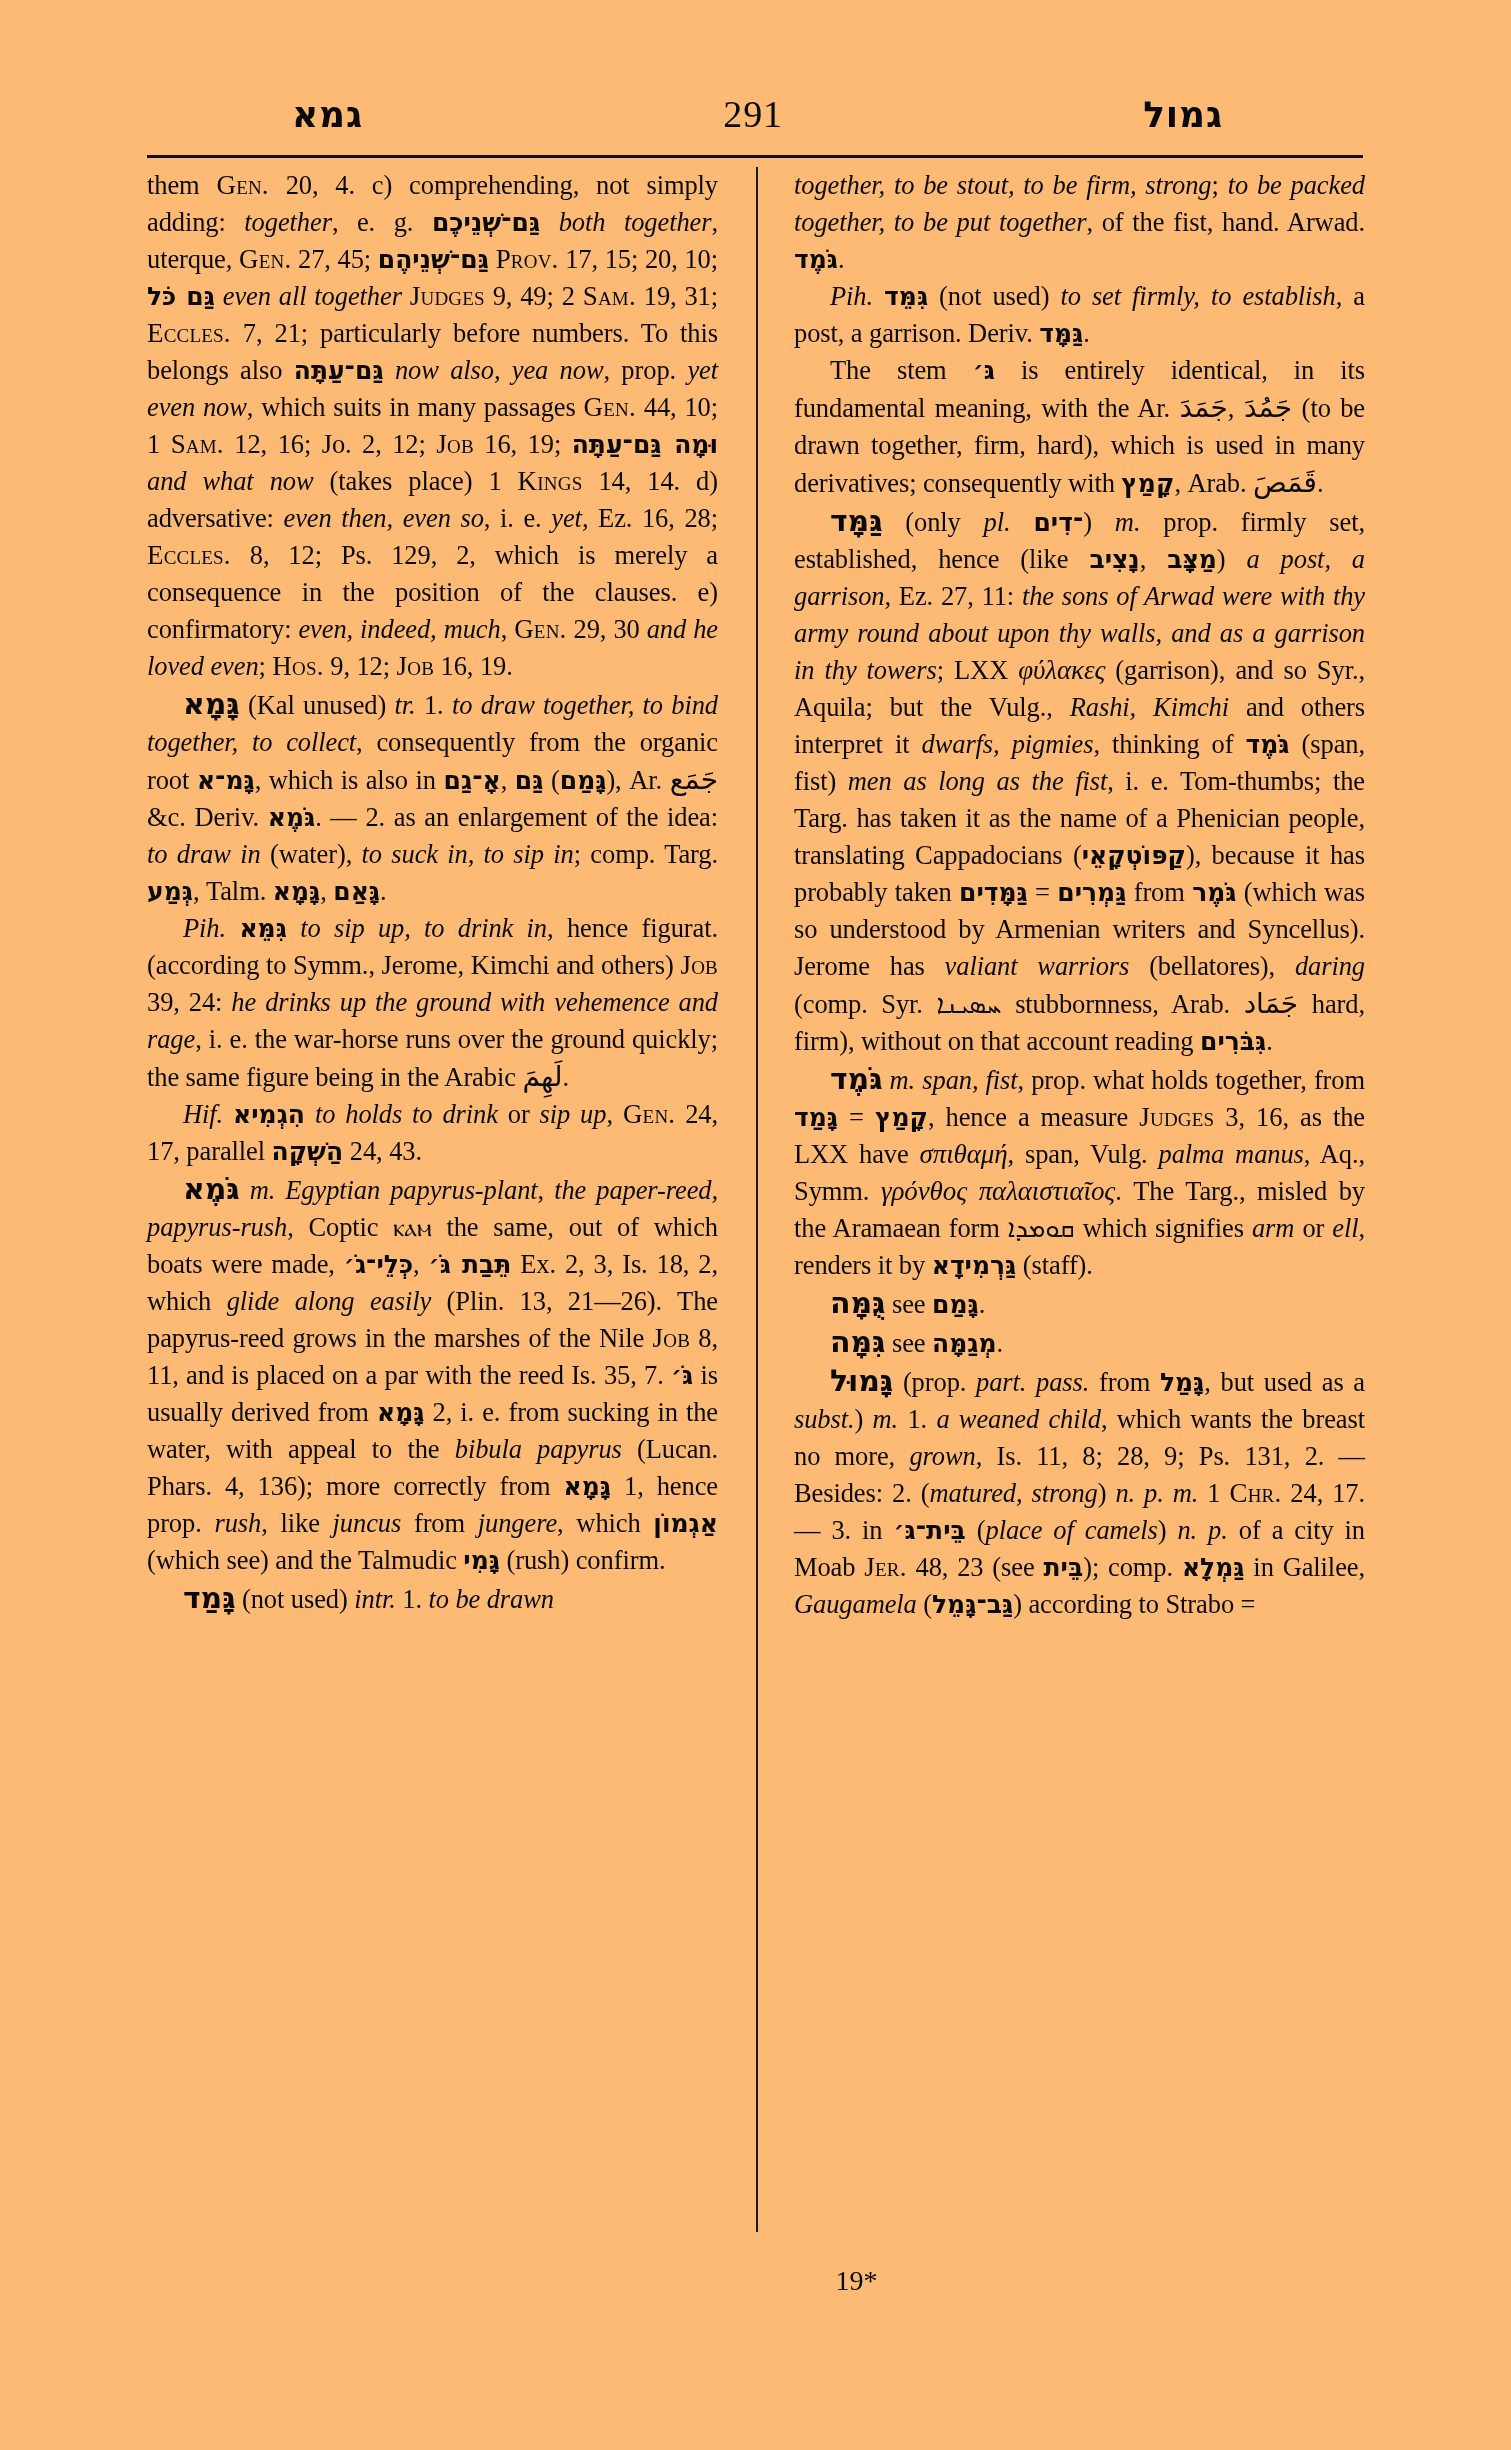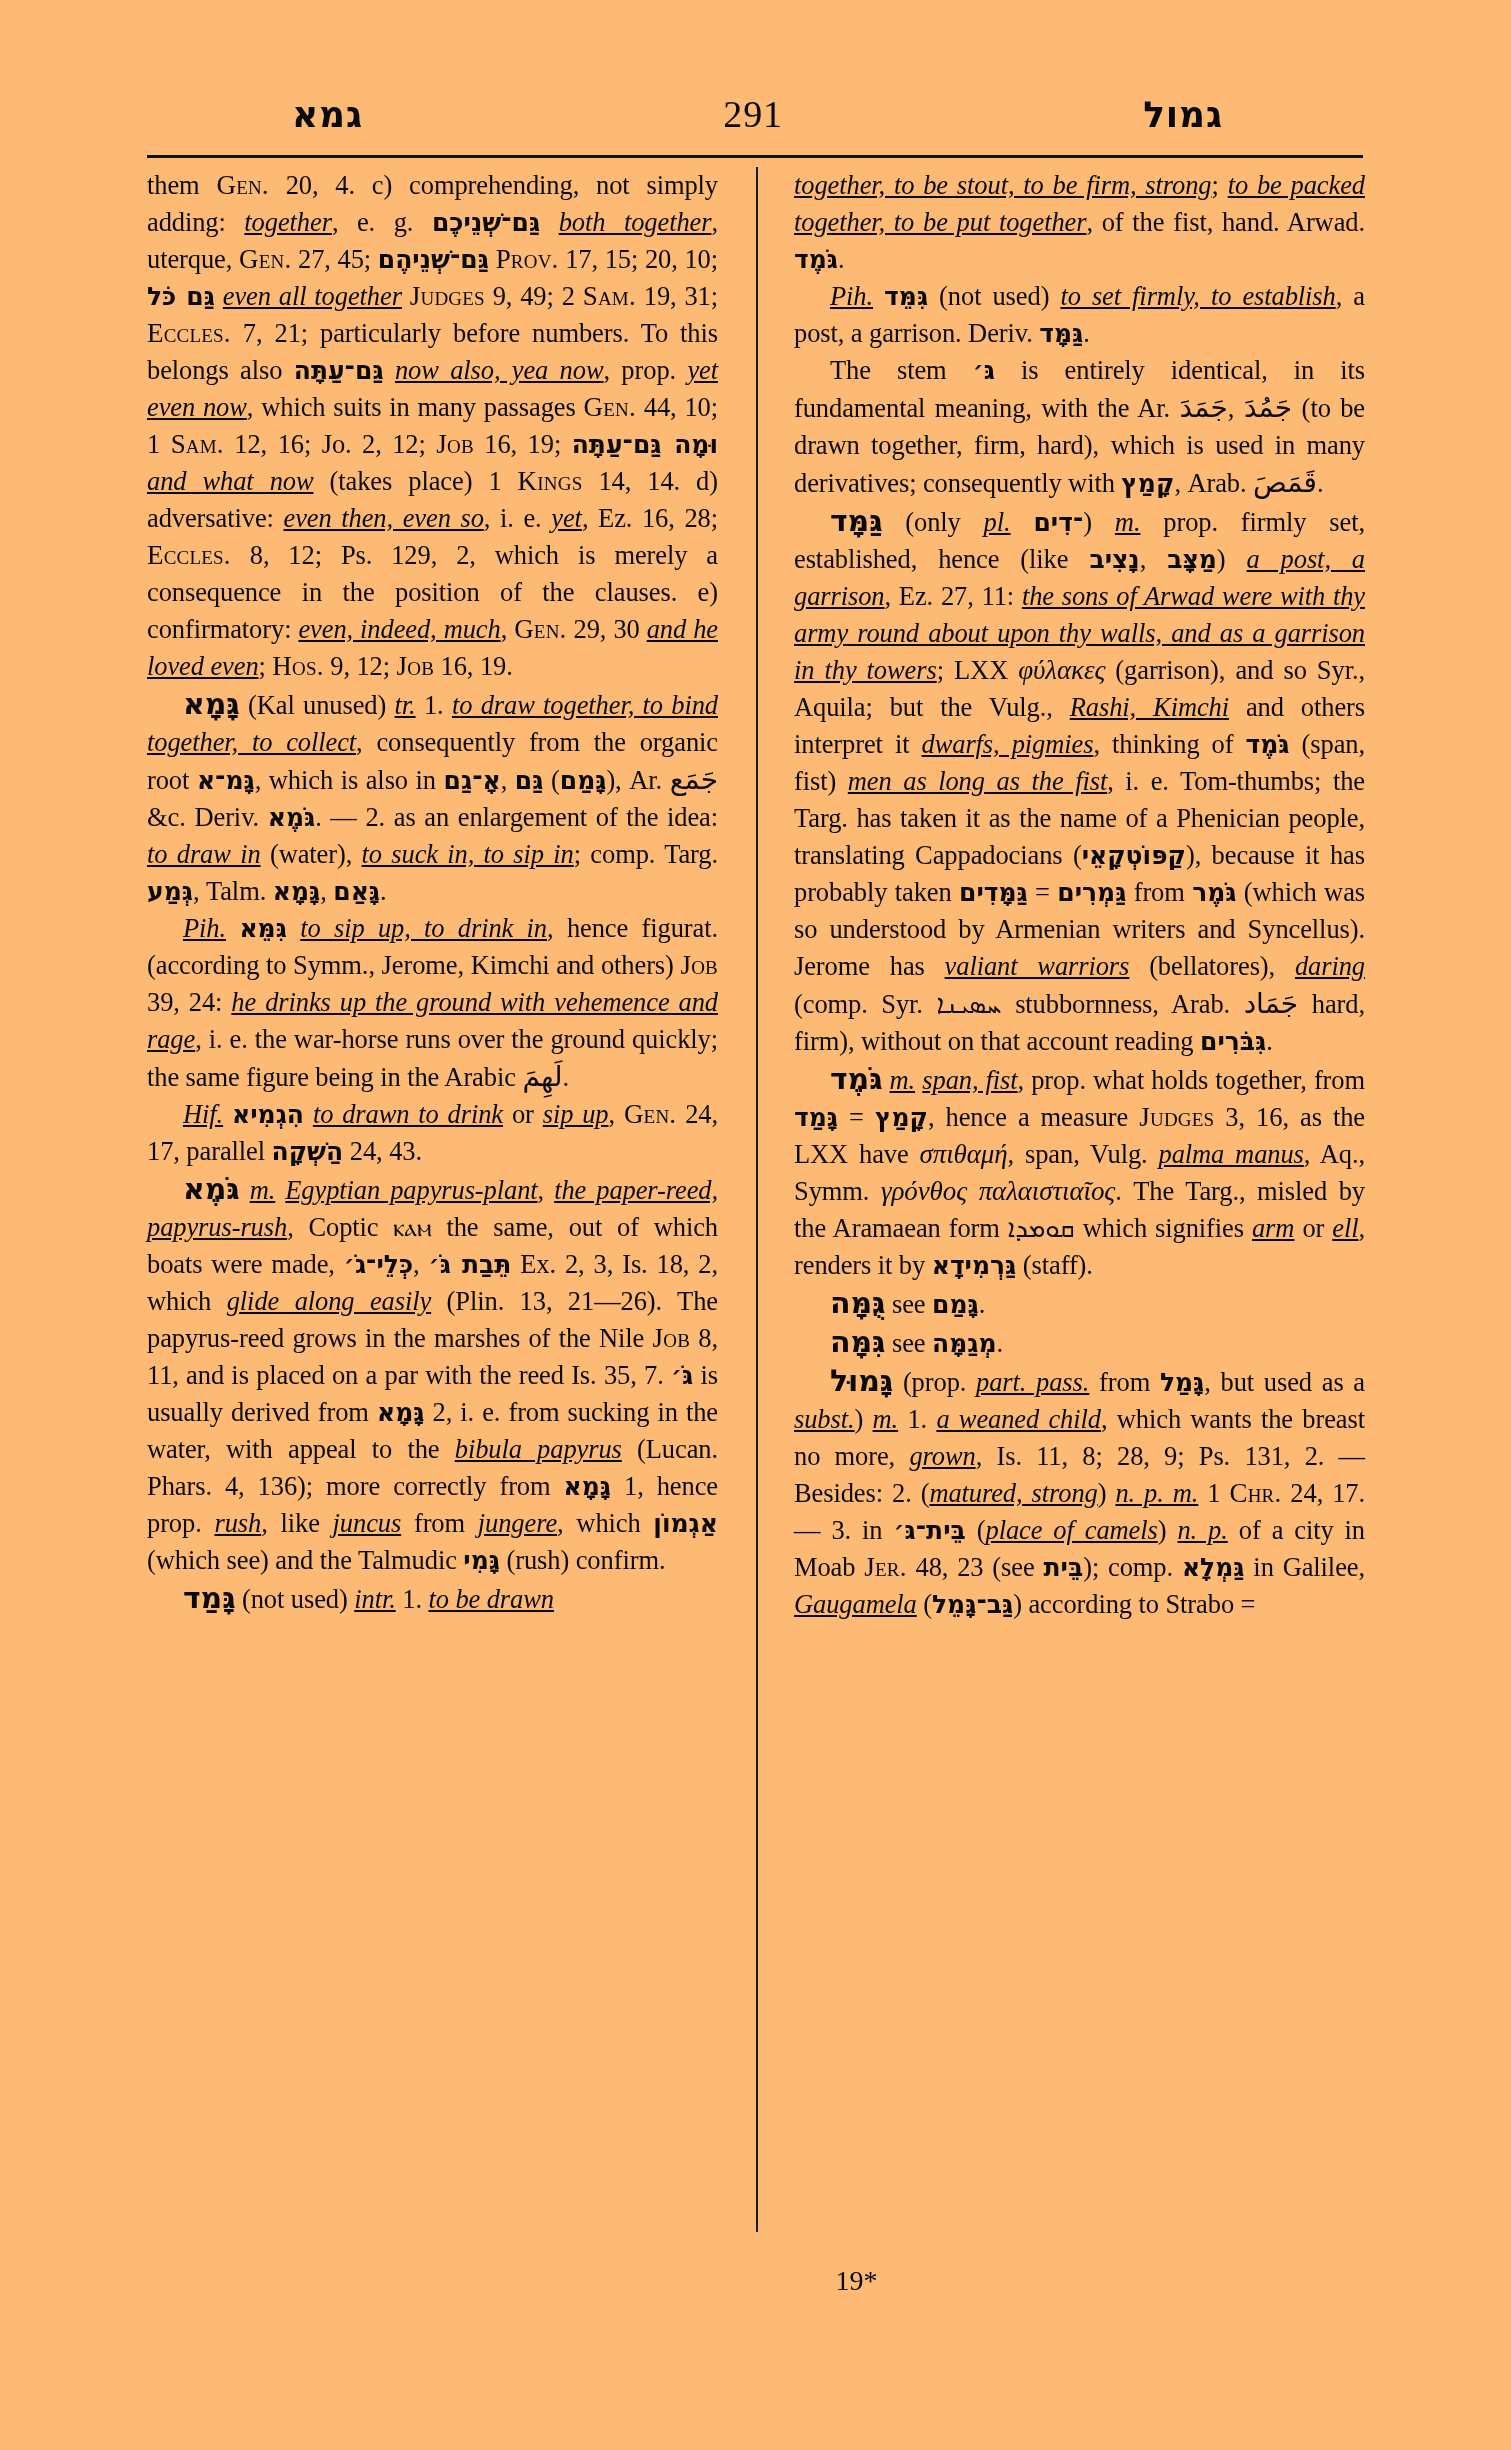--- a/index.html
+++ b/index.html
@@ -83,21 +83,21 @@
     background: #1a1a1a;
   }
   .col-right { padding-left: 18px; }
 
   p.para {
     margin: 0;
     text-indent: 0;
   }
   p.para.indent { text-indent: 36px; }
 
-  i, .it { font-style: italic; text-decoration: underline; }
+  i, .it { font-style: italic; }
 
   .sc {
     font-variant: small-caps;
     font-size: 27px;
     letter-spacing: 0.2px;
   }
 
   .heb {
     font-family: "DejaVu Sans", sans-serif;
     direction: rtl;
@@ -157,21 +157,21 @@
     <span class="head-heb head-right">גמול</span>
   </div>
 
   <div class="rule"></div>
 
   <div class="columns">
     <div class="col col-left" id="left-column">
         <p class="para"><span>them </span><span class="sc">Gen.</span><span> 20, 4.  c) comprehending, not simply adding: </span><span class="it">together</span><span>, e. g. </span><span class="heb">גַּם־שְׁנֵיכֶם</span><span> </span><span class="it">both together</span><span>, uterque, </span><span class="sc">Gen.</span><span> 27, 45; </span><span class="heb">גַּם־שְׁנֵיהֶם</span><span> </span><span class="sc">Prov.</span><span> 17, 15; 20, 10; </span><span class="heb">גַּם כֹּל</span><span> </span><span class="it">even all together</span><span> </span><span class="sc">Judges</span><span> 9, 49; 2 </span><span class="sc">Sam.</span><span> 19, 31; </span><span class="sc">Eccles.</span><span> 7, 21; particularly before numbers.  To this belongs also </span><span class="heb">גַּם־עַתָּה</span><span> </span><span class="it">now also, yea now</span><span>, prop. </span><span class="it">yet even now</span><span>, which suits in many passages </span><span class="sc">Gen.</span><span> 44, 10; 1 </span><span class="sc">Sam.</span><span> 12, 16; Jo. 2, 12; </span><span class="sc">Job</span><span> 16, 19; </span><span class="heb">וּמָה גַּם־עַתָּה</span><span> </span><span class="it">and what now</span><span> (takes place) 1 </span><span class="sc">Kings</span><span> 14, 14.  d) adversative: </span><span class="it">even then, even so</span><span>, i. e. </span><span class="it">yet</span><span>, Ez. 16, 28; </span><span class="sc">Eccles.</span><span> 8, 12; Ps. 129, 2, which is merely a consequence in the position of the clauses.  e) confirmatory: </span><span class="it">even, indeed, much</span><span>, </span><span class="sc">Gen.</span><span> 29, 30 </span><span class="it">and he loved even</span><span>; </span><span class="sc">Hos.</span><span> 9, 12; </span><span class="sc">Job</span><span> 16, 19.</span></p>
         <p class="para indent"><span class="heb-lemma">גָּמָא</span><span> (Kal unused) </span><span class="it">tr.</span><span> 1. </span><span class="it">to draw together, to bind together, to collect</span><span>, consequently from the organic root </span><span class="heb">גָּמ־א</span><span>, which is also in </span><span class="heb">אָ־גַם</span><span>, </span><span class="heb">גַּם</span><span> (</span><span class="heb">גָּמַם</span><span>), Ar. </span><span class="arab">جَمَع</span><span> &amp;c.  Deriv. </span><span class="heb">גֹּמֶא</span><span>. — 2. as an enlargement of the idea: </span><span class="it">to draw in</span><span> (water), </span><span class="it">to suck in, to sip in</span><span>; comp. Targ. </span><span class="heb">גְּמַע</span><span>, Talm. </span><span class="heb">גָּמָא</span><span>, </span><span class="heb">גָּאַם</span><span>.</span></p>
         <p class="para indent"><span class="it">Pih.</span><span> </span><span class="heb">גִּמֵּא</span><span> </span><span class="it">to sip up, to drink in</span><span>, hence figurat. (according to Symm., Jerome, Kimchi and others) </span><span class="sc">Job</span><span> 39, 24: </span><span class="it">he drinks up the ground with vehemence and rage</span><span>, i. e. the war-horse runs over the ground quickly; the same figure being in the Arabic </span><span class="arab">لَهِمَ</span><span>.</span></p>
-        <p class="para indent"><span class="it">Hif.</span><span> </span><span class="heb">הִגְמִיא</span><span> </span><span class="it">to drawn to drink</span><span> or </span><span class="it">sip up</span><span>, </span><span class="sc">Gen.</span><span> 24, 17, parallel </span><span class="heb">הַשְׁקָה</span><span> 24, 43.</span></p>
+        <p class="para indent"><span class="it">Hif.</span><span> </span><span class="heb">הִגְמִיא</span><span> </span><span class="it">to holds to drink</span><span> or </span><span class="it">sip up</span><span>, </span><span class="sc">Gen.</span><span> 24, 17, parallel </span><span class="heb">הַשְׁקָה</span><span> 24, 43.</span></p>
         <p class="para indent"><span class="heb-lemma">גֹּמֶא</span><span> </span><span class="it">m.</span><span> </span><span class="it">Egyptian papyrus-plant</span><span>, </span><span class="it">the paper-reed, papyrus-rush</span><span>, Coptic </span><span class="copt">ⲕⲁⲙ</span><span> the same, out of which boats were made, </span><span class="heb">כְּלֵי־גֹ׳</span><span>, </span><span class="heb">תֵּבַת גֹּ׳</span><span> Ex. 2, 3, Is. 18, 2, which </span><span class="it">glide along easily</span><span> (Plin. 13, 21—26).  The papyrus-reed grows in the marshes of the Nile </span><span class="sc">Job</span><span> 8, 11, and is placed on a par with the reed Is. 35, 7.  </span><span class="heb">גֹּ׳</span><span> is usually derived from </span><span class="heb">גָּמָא</span><span> 2, i. e. from sucking in the water, with appeal to the </span><span class="it">bibula papyrus</span><span> (Lucan. Phars. 4, 136); more correctly from </span><span class="heb">גָּמָא</span><span> 1, hence prop. </span><span class="it">rush</span><span>, like </span><span class="it">juncus</span><span> from </span><span class="it">jungere</span><span>, which </span><span class="heb">אַגְמוֹן</span><span> (which see) and the Talmudic </span><span class="heb">גָּמִי</span><span> (rush) confirm.</span></p>
         <p class="para indent"><span class="heb-lemma">גָּמַד</span><span> (not used) </span><span class="it">intr.</span><span> 1. </span><span class="it">to be drawn</span></p>
       </div>
     <div class="gutter">
       <div class="gutter-rule"></div>
     </div>
     <div class="col col-right" id="right-column">
         <p class="para"><span class="it">together, to be stout, to be firm, strong</span><span>; </span><span class="it">to be packed together, to be put together</span><span>, of the fist, hand.  Arwad. </span><span class="heb">גֹּמֶד</span><span>.</span></p>
         <p class="para indent"><span class="it">Pih.</span><span> </span><span class="heb">גִּמֵּד</span><span> (not used) </span><span class="it">to set firmly, to establish</span><span>, a post, a garrison.  Deriv. </span><span class="heb">גַּמָּד</span><span>.</span></p>
         <p class="para indent"><span>The stem </span><span class="heb">גּ׳</span><span> is entirely identical, in its fundamental meaning, with the Ar. </span><span class="arab">جَمَدَ</span><span>, </span><span class="arab">جَمُدَ</span><span> (to be drawn together, firm, hard), which is used in many derivatives; consequently with </span><span class="heb">קָמַץ</span><span>, Arab. </span><span class="arab">قَمَصَ</span><span>.</span></p>

